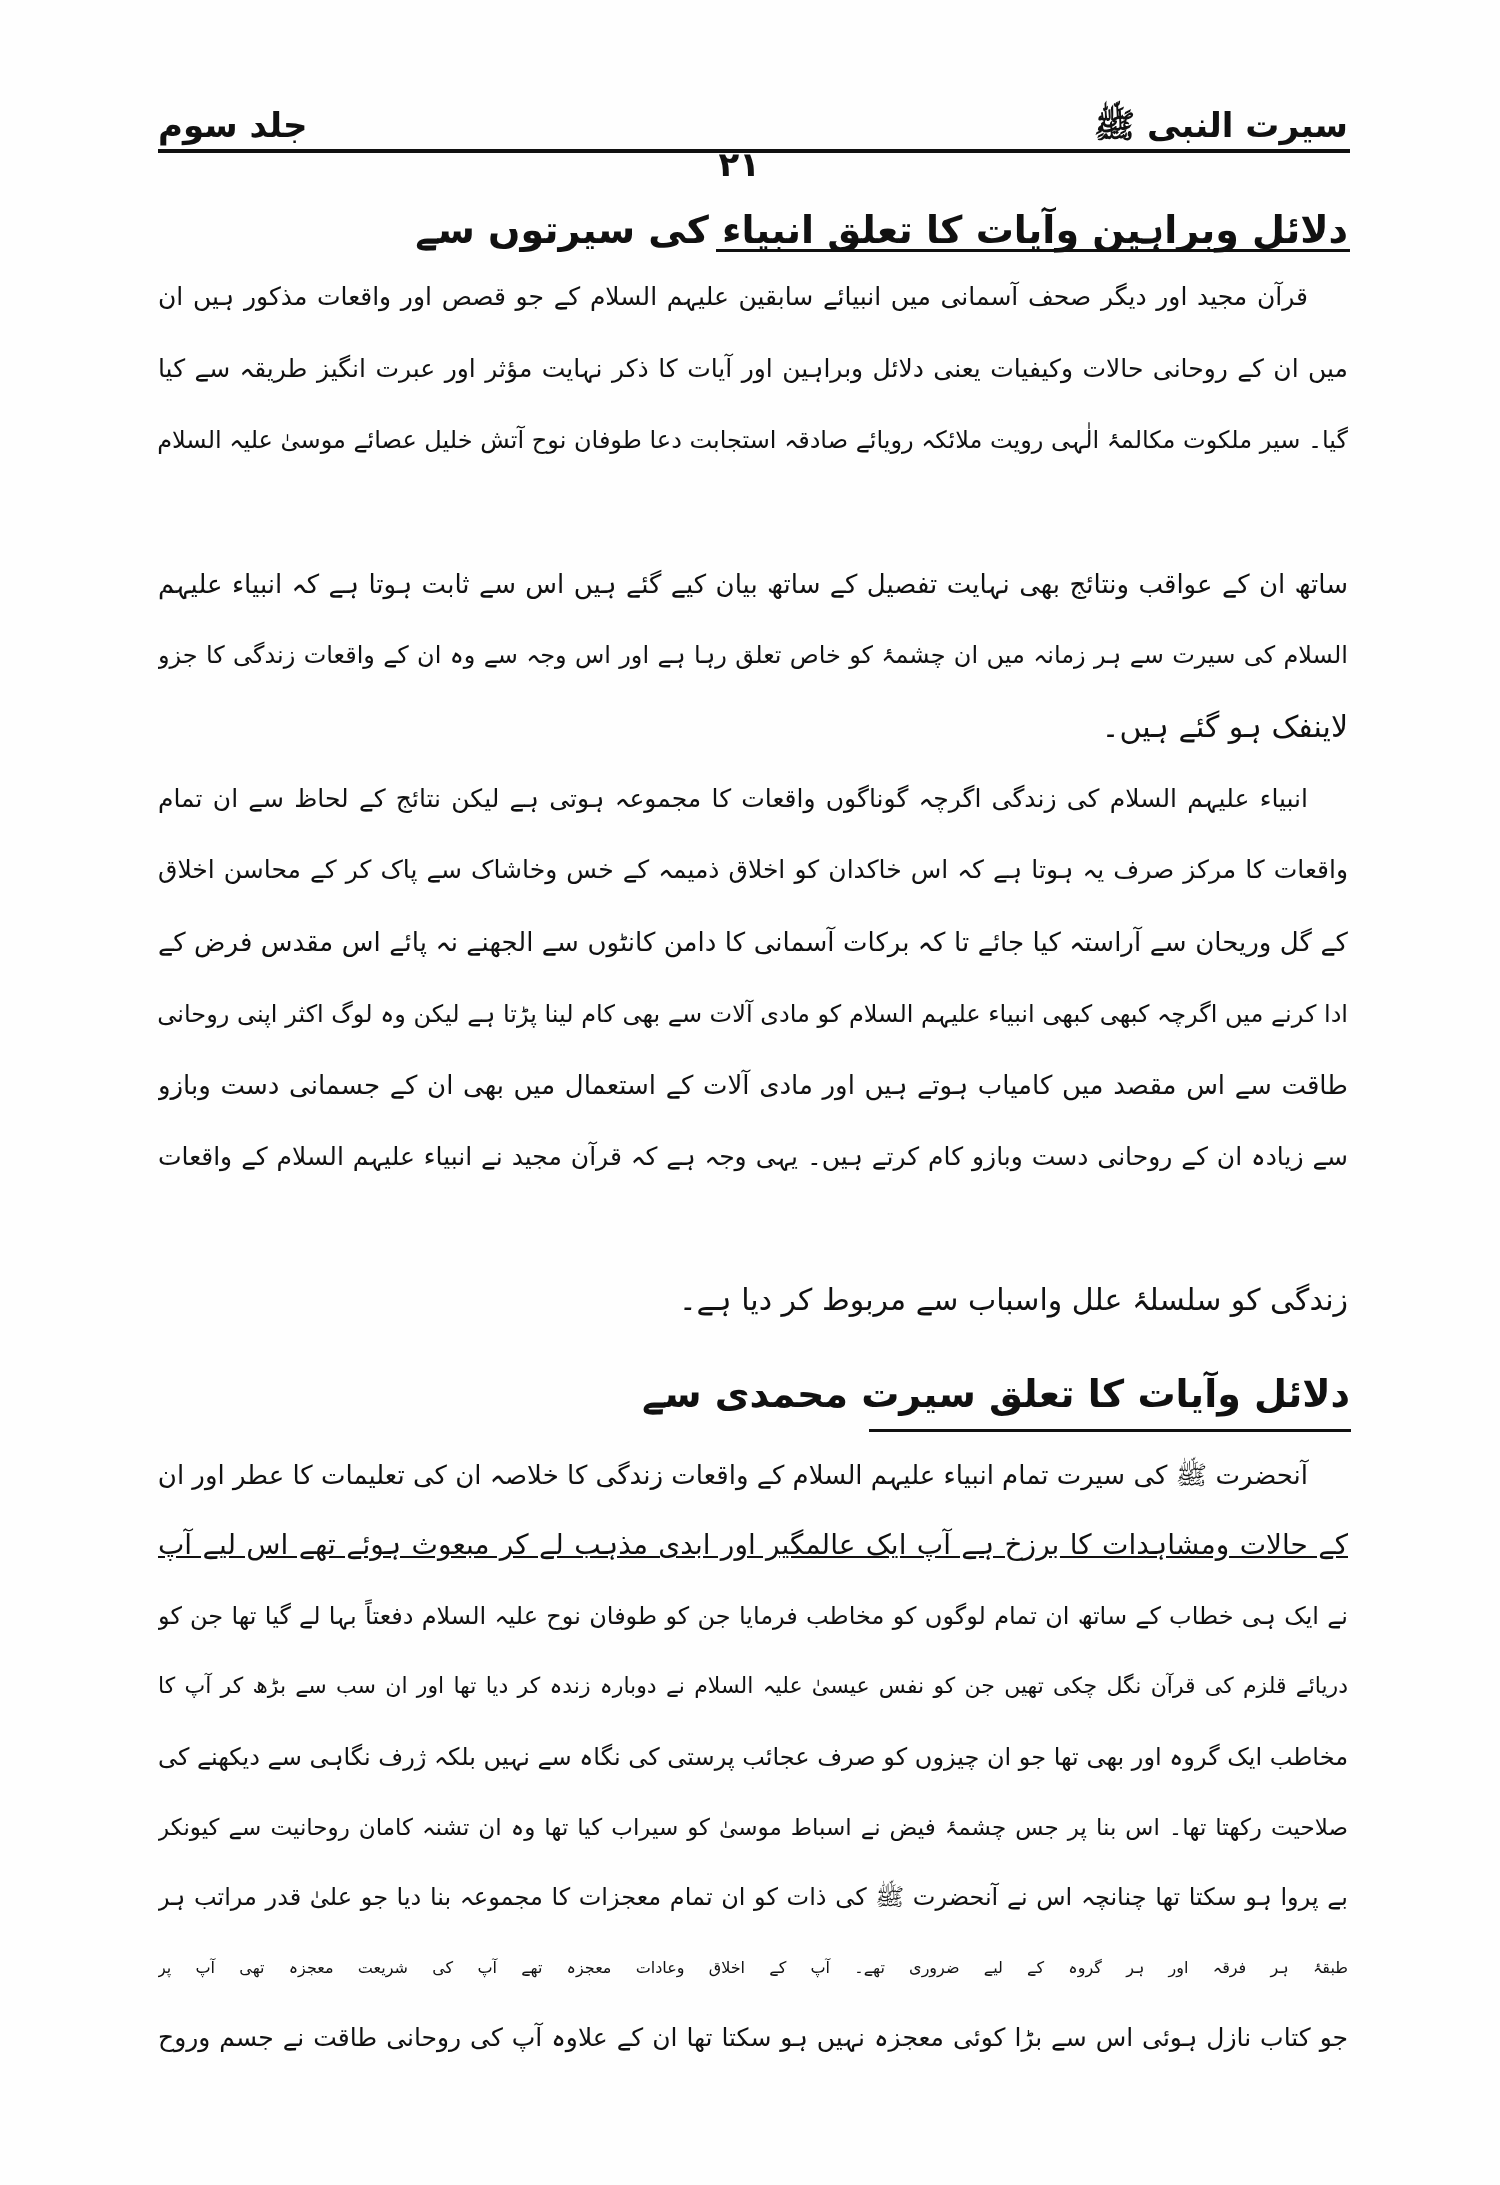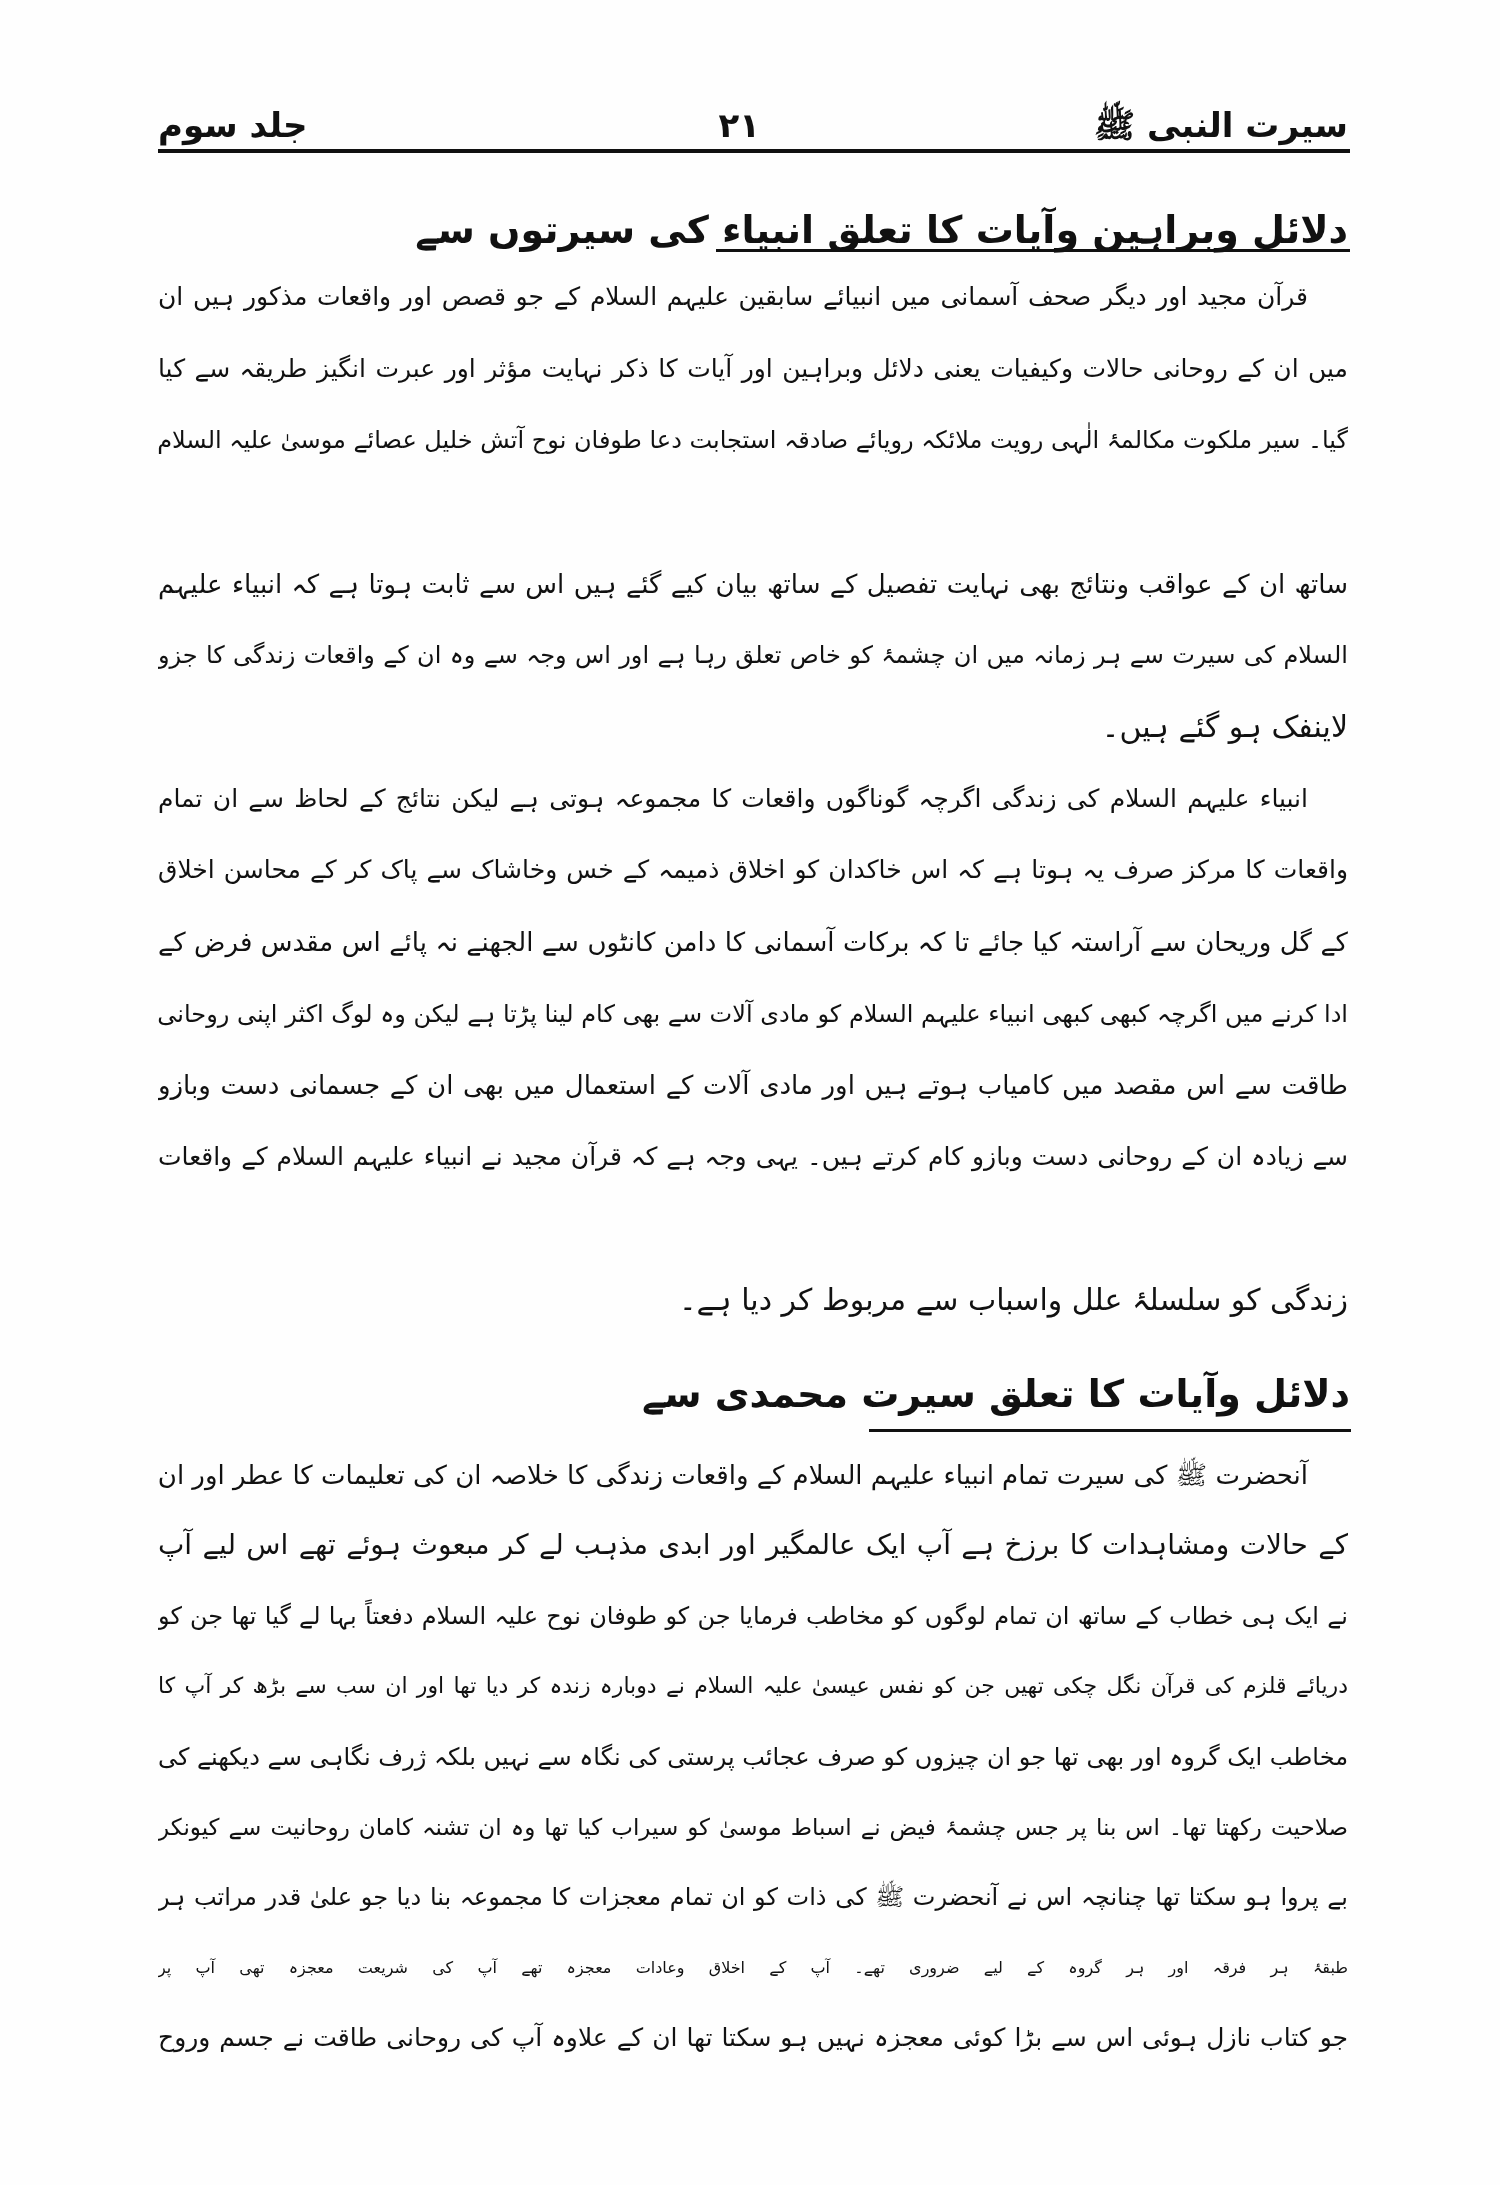--- a/index.html
+++ b/index.html
@@ -1,21 +1,21 @@
 <!DOCTYPE html>
 <html><head>
 <meta charset="utf-8">
 <style>
   html, body { margin: 0; padding: 0; background: #ffffff; }
   body { width: 1500px; height: 2185px; position: relative; overflow: hidden;
          font-family: "DejaVu Sans", sans-serif; color: #111111; }
   .page { position: absolute; left: 0; top: 0; width: 1500px; height: 2185px; background: #fefefe; }
   .hdr-text { position: absolute; top: 100px; height: 50px; line-height: 50px; font-size: 34px; font-weight: bold; direction: rtl; white-space: nowrap; }
   .hdr-title { right: 152px; }
-  .hdr-num { left: 720px; width: 40px; text-align: center; }
+  .hdr-num { left: 720px; width: 40px; text-align: center; margin-top: 39px; }
   .hdr-vol { left: 158px; }
   .hdr-rule { position: absolute; left: 158px; width: 1192px; top: 149px; height: 4px; background: #111; }
   .heading { position: absolute; height: 56px; line-height: 56px; font-size: 38px; font-weight: bold; direction: rtl; white-space: nowrap; text-align: right; }
   .heading-rule { position: absolute; height: 3px; background: #111; }
   .line { position: absolute; left: 158px; width: 1190px; height: 60px; line-height: 60px;
           font-size: 30px; direction: rtl; white-space: nowrap; overflow: hidden;
           text-align: justify; text-align-last: justify; }
   .line.short { text-align-last: right; }
   .line.indent { padding-right: 40px; box-sizing: border-box; }
 </style>
@@ -43,21 +43,21 @@
   <div class="line" style="top: 912px; font-size: 26px;">کے گل وریحان سے آراستہ کیا جائے تا کہ برکات آسمانی کا دامن کانٹوں سے الجھنے نہ پائے اس مقدس فرض کے</div>
   <div class="line" style="top: 984px; font-size: 24px;">ادا کرنے میں اگرچہ کبھی کبھی انبیاء علیہم السلام کو مادی آلات سے بھی کام لینا پڑتا ہے لیکن وہ لوگ اکثر اپنی روحانی</div>
   <div class="line" style="top: 1055px; font-size: 26px;">طاقت سے اس مقصد میں کامیاب ہوتے ہیں اور مادی آلات کے استعمال میں بھی ان کے جسمانی دست وبازو</div>
   <div class="line" style="top: 1127px; font-size: 25px;">سے زیادہ ان کے روحانی دست وبازو کام کرتے ہیں۔ یہی وجہ ہے کہ قرآن مجید نے انبیاء علیہم السلام کے واقعات</div>
   <div class="line short" style="top:1270px;">زندگی کو سلسلۂ علل واسباب سے مربوط کر دیا ہے۔</div>
 
   <div class="heading" style="top:1366px; right:150px;">دلائل وآیات کا تعلق سیرت محمدی سے</div>
   <div class="heading-rule" style="top:1429px; left:869px; width:482px;"></div>
 
   <div class="line indent" style="top: 1445px; font-size: 26px;">آنحضرت ﷺ کی سیرت تمام انبیاء علیہم السلام کے واقعات زندگی کا خلاصہ ان کی تعلیمات کا عطر اور ان</div>
-  <div class="line" style="top: 1515px; font-size: 28px;">کے حالات ومشاہدات کا برزخ ہے آپ ایک عالمگیر اور ابدی مذہب لے کر مبعوث ہوئے تھے اس لیے آپ</div>
+  <div class="line" style="top: 1515px; font-size: 28px; text-decoration: underline;">کے حالات ومشاہدات کا برزخ ہے آپ ایک عالمگیر اور ابدی مذہب لے کر مبعوث ہوئے تھے اس لیے آپ</div>
   <div class="line" style="top: 1586px; font-size: 24px;">نے ایک ہی خطاب کے ساتھ ان تمام لوگوں کو مخاطب فرمایا جن کو طوفان نوح علیہ السلام دفعتاً بہا لے گیا تھا جن کو</div>
   <div class="line" style="top: 1656px; font-size: 22px;">دریائے قلزم کی قرآن نگل چکی تھیں جن کو نفس عیسیٰ علیہ السلام نے دوبارہ زندہ کر دیا تھا اور ان سب سے بڑھ کر آپ کا</div>
   <div class="line" style="top: 1727px; font-size: 24px;">مخاطب ایک گروہ اور بھی تھا جو ان چیزوں کو صرف عجائب پرستی کی نگاہ سے نہیں بلکہ ژرف نگاہی سے دیکھنے کی</div>
   <div class="line" style="top: 1797px; font-size: 23px;">صلاحیت رکھتا تھا۔ اس بنا پر جس چشمۂ فیض نے اسباط موسیٰ کو سیراب کیا تھا وہ ان تشنہ کامان روحانیت سے کیونکر</div>
   <div class="line" style="top: 1867px; font-size: 24px;">بے پروا ہو سکتا تھا چنانچہ اس نے آنحضرت ﷺ کی ذات کو ان تمام معجزات کا مجموعہ بنا دیا جو علیٰ قدر مراتب ہر</div>
   <div class="line" style="top: 1938px; font-size: 16px;">طبقۂ ہر فرقہ اور ہر گروہ کے لیے ضروری تھے۔ آپ کے اخلاق وعادات معجزہ تھے آپ کی شریعت معجزہ تھی آپ پر</div>
   <div class="line" style="top: 2008px; font-size: 25px;">جو کتاب نازل ہوئی اس سے بڑا کوئی معجزہ نہیں ہو سکتا تھا ان کے علاوہ آپ کی روحانی طاقت نے جسم وروح</div>
 
 </div>
 

